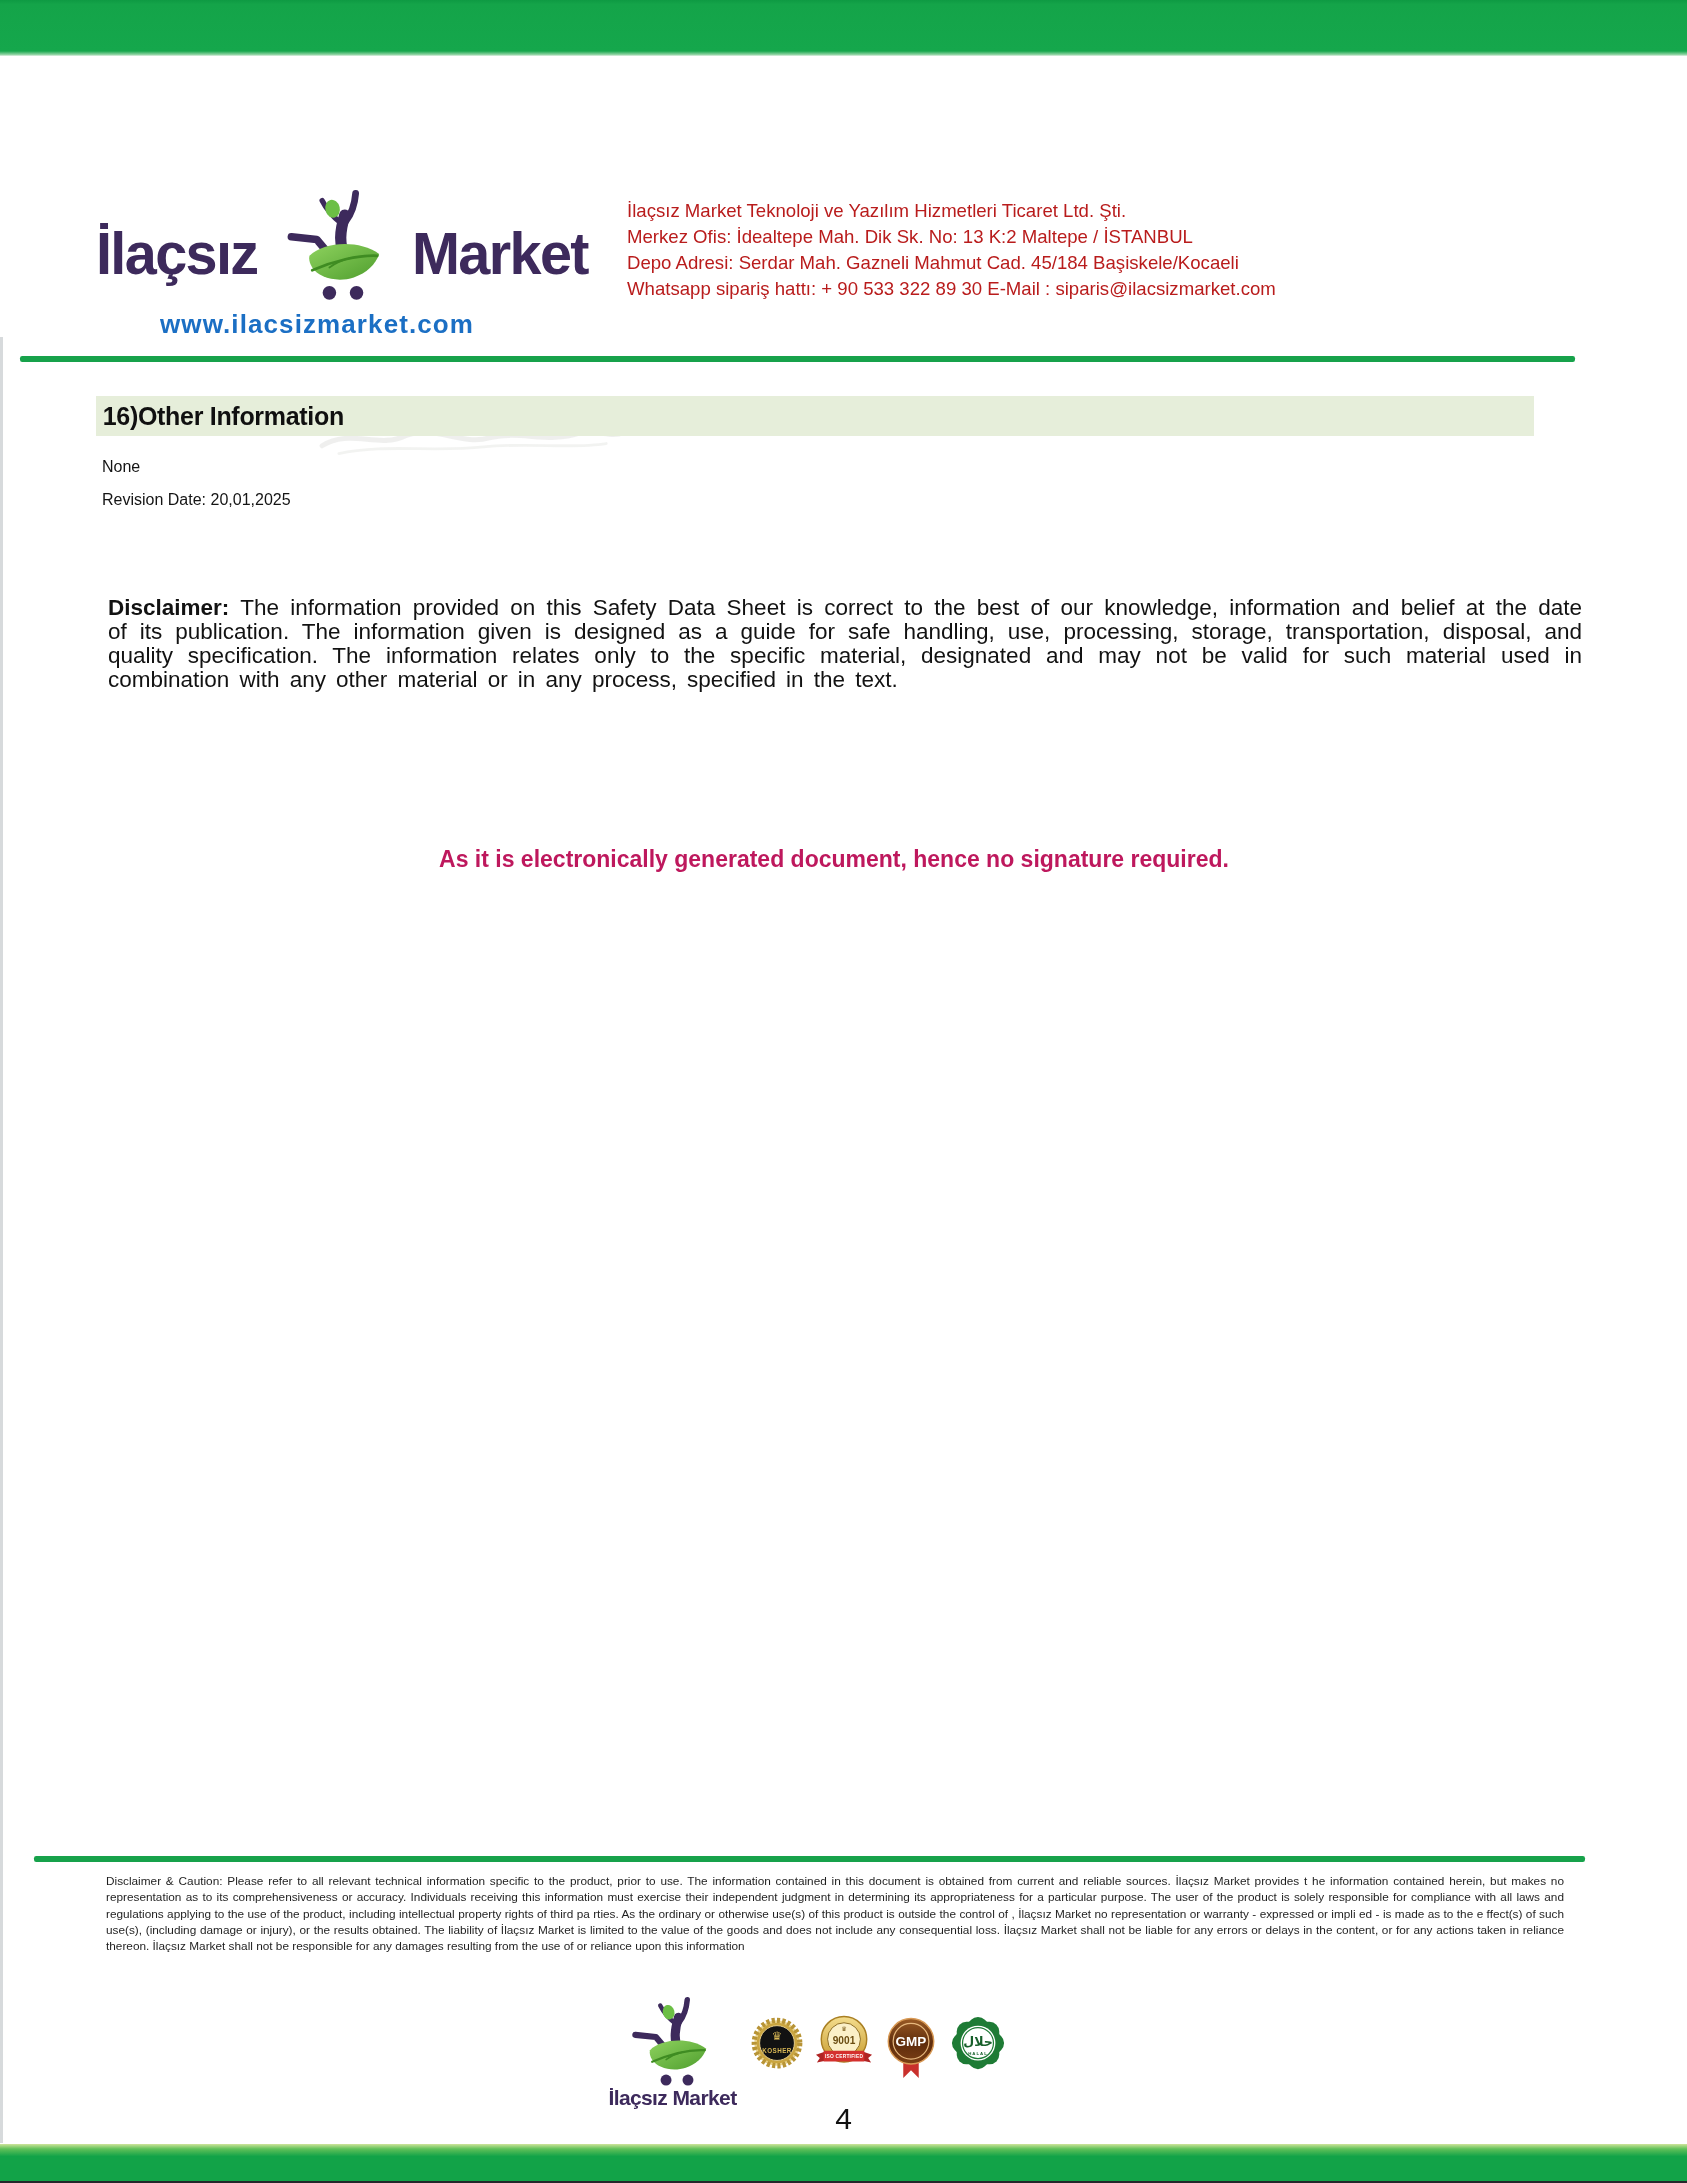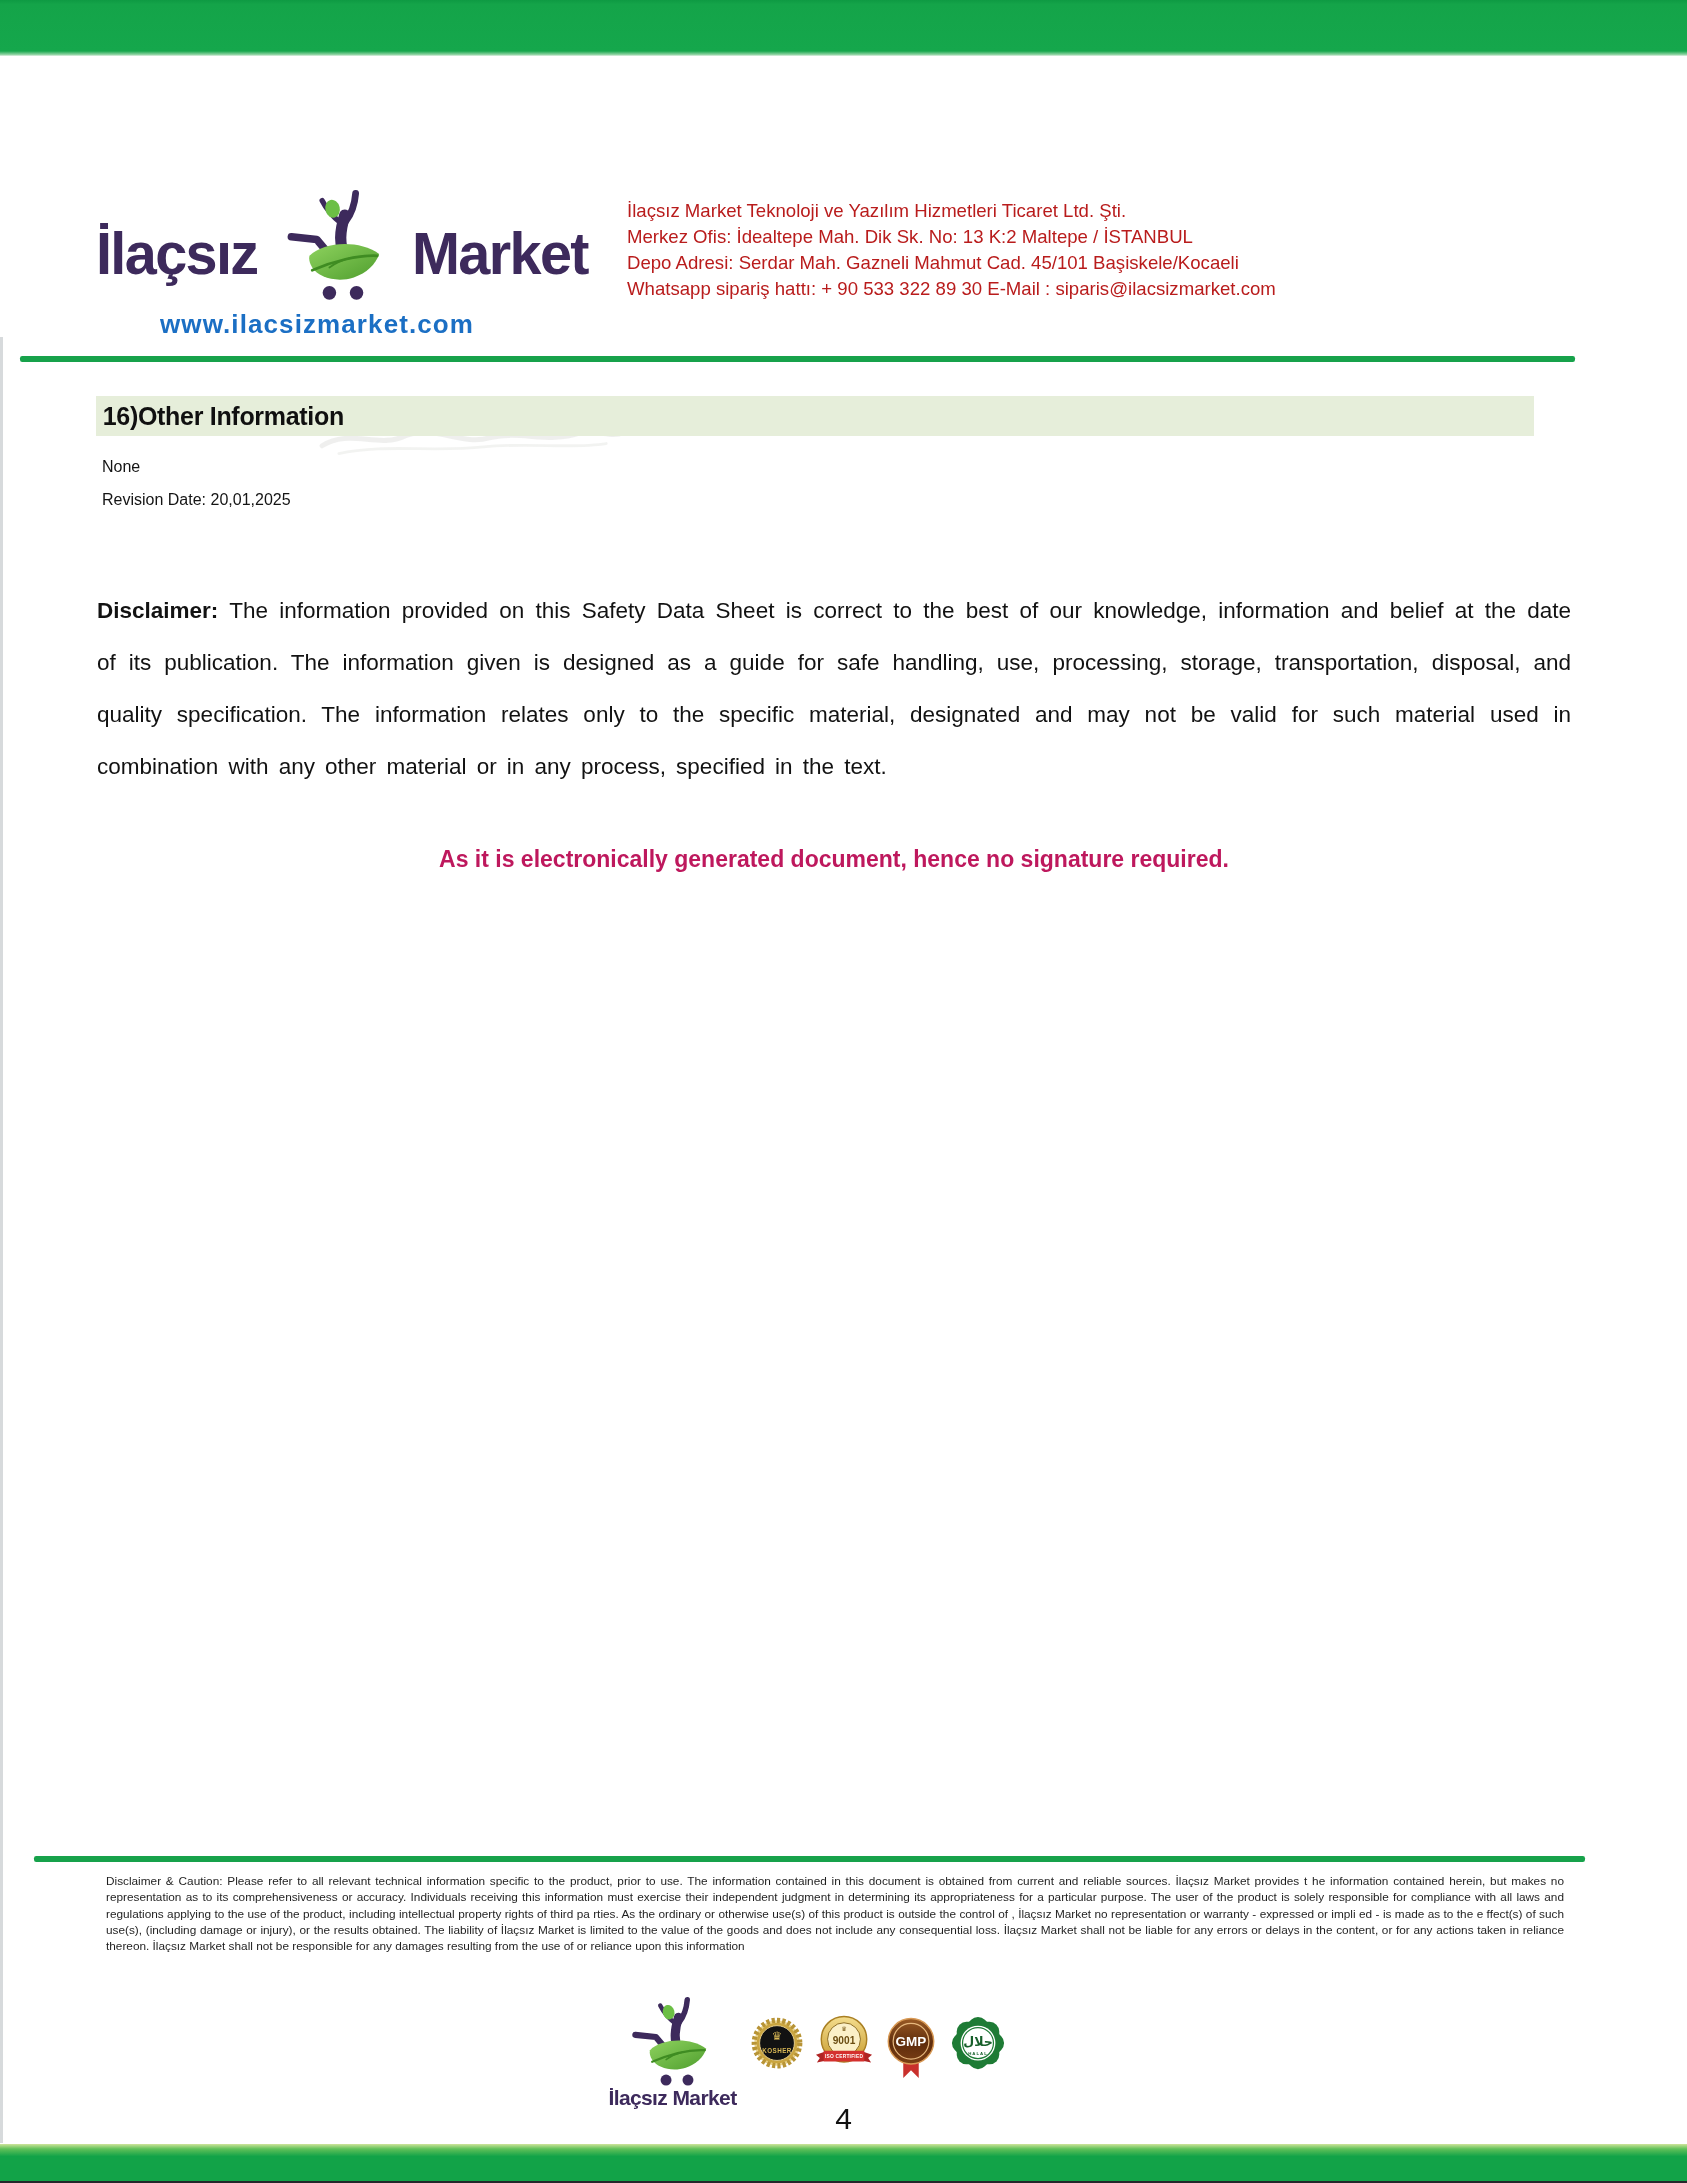--- a/index.html
+++ b/index.html
@@ -57,22 +57,22 @@
     background:#e6eeda; display:flex; align-items:center; padding-left:6.7px; box-sizing:border-box;
   }
   .section-bar span { font-size:25px; font-weight:bold; color:#101010; letter-spacing:-0.3px; }
   .section-body {
     position:absolute; left:102px; top:450px;
     font-size:16px; line-height:33px; color:#141414;
   }
 
   
   .disclaimer {
-    position:absolute; left:97px; top:585px; width:1474px; margin:0;
-    font-size:22.5px; line-height:52px; color:#121212;
+    position:absolute; left:97px; top:585px; width:1474px; margin:11px;
+    font-size:22.5px; line-height:24px; color:#121212;
     text-align:justify; word-spacing:3.9px;
   }
   .disclaimer .b { font-weight:bold; }
   .signature-note {
     position:absolute; left:97px; top:846px; width:1474px;
     font-size:23px; font-weight:bold; color:#be185d; text-align:center;
   }
 
   
   .footer-rule {
@@ -143,21 +143,21 @@
     <svg class="cart-top" width="104" height="169" viewBox="0 0 230 250" preserveAspectRatio="xMidYMax meet">
         <use href="#cart-logo"></use>
       </svg>
     <span class="brand-word">Market</span>
   </div>
   <div class="brand-url">www.ilacsizmarket.com</div>
 
   <div class="company-info">
     <div>İlaçsız Market Teknoloji ve Yazılım Hizmetleri Ticaret Ltd. Şti.</div>
     <div>Merkez Ofis: İdealtepe Mah. Dik Sk. No: 13 K:2 Maltepe / İSTANBUL</div>
-    <div>Depo Adresi: Serdar Mah. Gazneli Mahmut Cad. 45/101 Başiskele/Kocaeli</div>
+    <div>Depo Adresi: Serdar Mah. Gazneli Mahmut Cad. 45/184 Başiskele/Kocaeli</div>
     <div>Whatsapp sipariş hattı: + 90 533 322 89 30 E-Mail : siparis@ilacsizmarket.com</div>
   </div>
 
   <div class="header-rule"></div>
 
   <svg class="watermark" width="315" height="39" viewBox="0 0 560 70">
     <path d="M10,48 C60,16 110,54 160,30 C210,10 260,48 310,34 C360,20 420,44 470,26 C500,16 530,36 550,24" stroke="#6b6f63" stroke-width="9" fill="none" stroke-linecap="round"></path>
     <path d="M40,62 C120,44 210,60 300,50 C380,42 460,54 520,44" stroke="#8a8e80" stroke-width="5" fill="none" stroke-linecap="round"></path>
   </svg>
 

